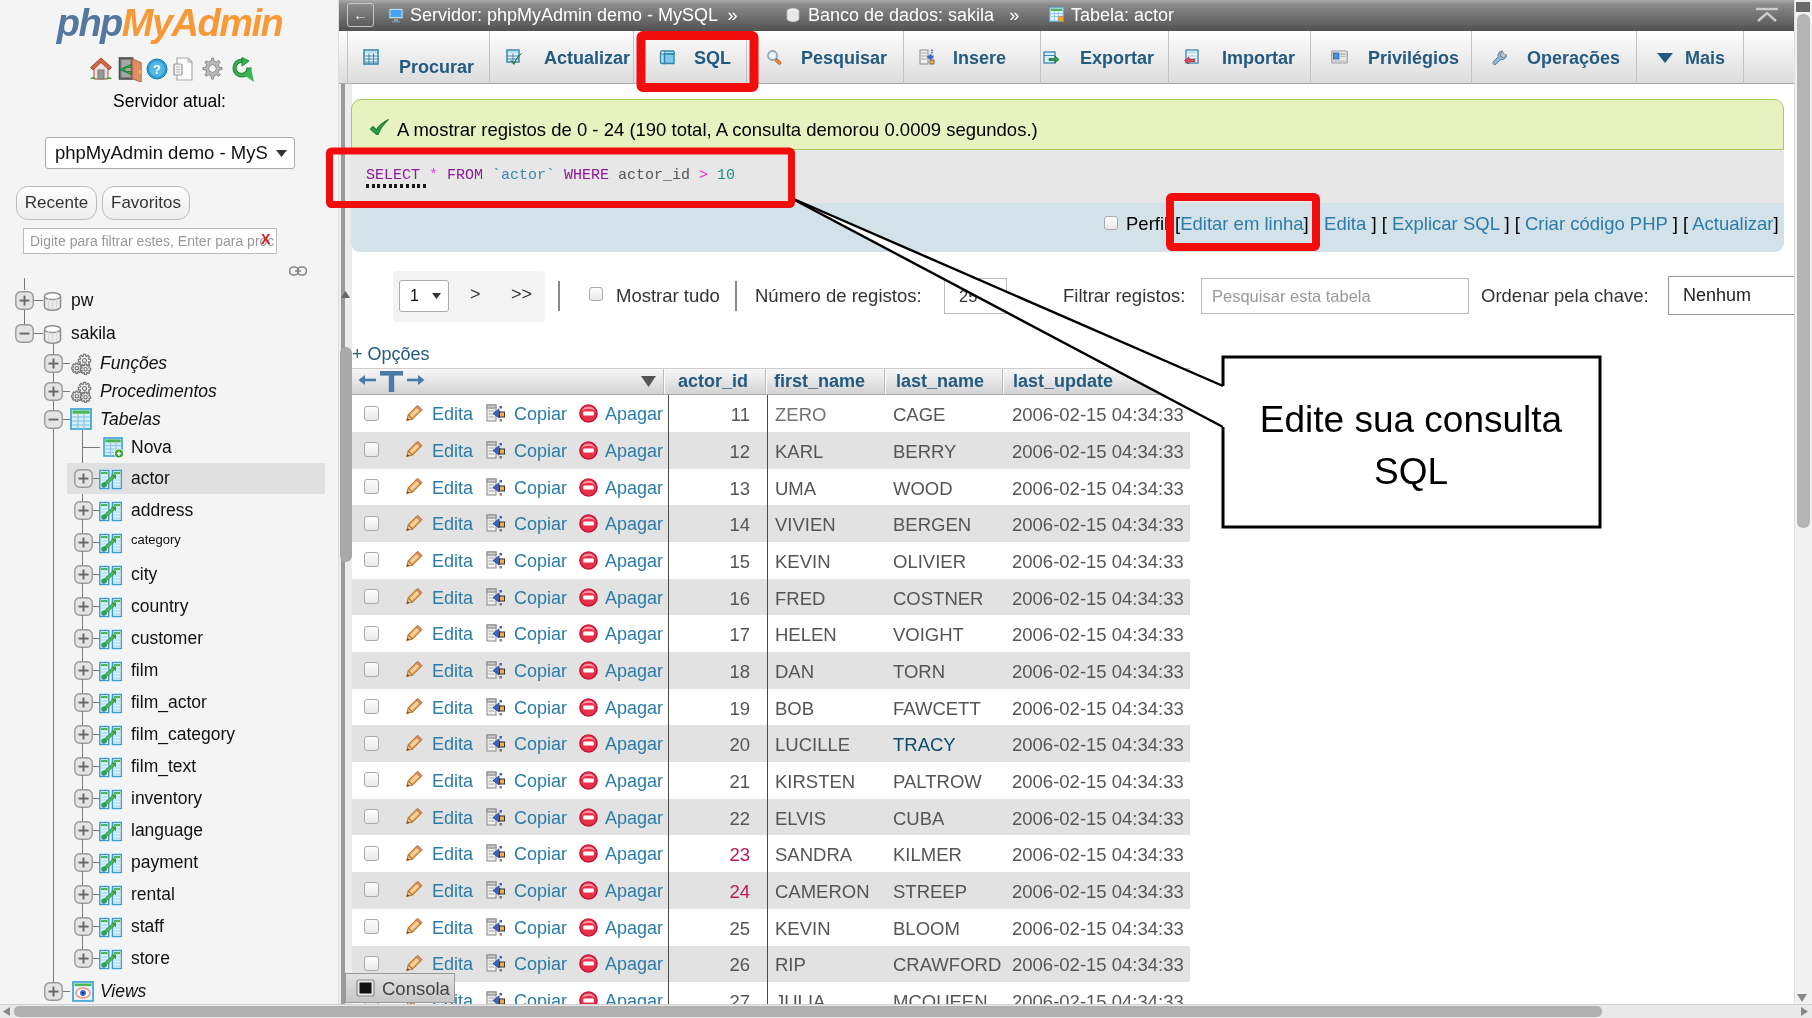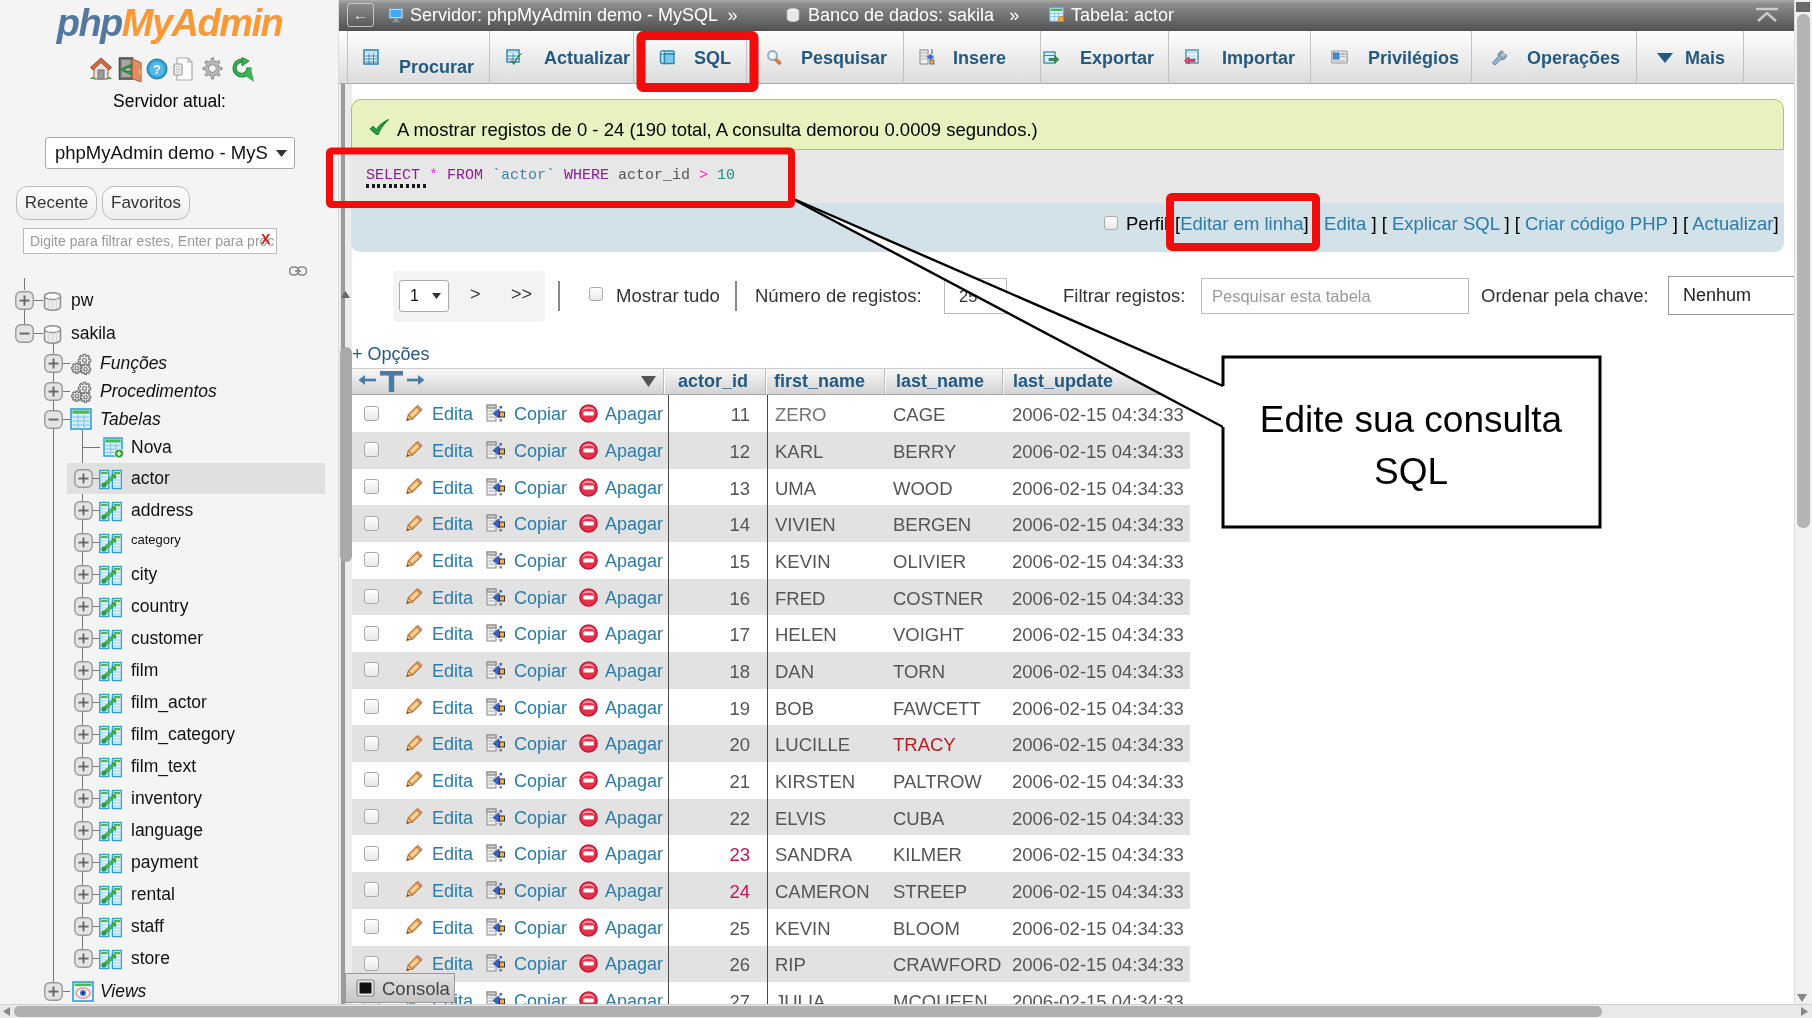--- a/index.html
+++ b/index.html
@@ -1181,21 +1181,21 @@
 <div class="ab lnk" style="left:514px;top:734.3px;font-size:18px;">Copiar</div>
 <svg style="position:absolute;left:579px;top:734.2650000000001px;" width="19" height="19" viewBox="0 0 19 19">
     <circle cx="9.5" cy="9.5" r="8.6" fill="#e8304a"></circle>
     <circle cx="9.5" cy="9.5" r="8.6" fill="none" stroke="#c01030" stroke-width="1.4"></circle>
     <path d="M2.5 7 A 7.8 7.8 0 0 1 16.5 7 A 12 12 0 0 0 2.5 7" fill="#ff97a8"></path>
     <rect x="4.2" y="7.6" width="10.6" height="3.8" rx="1" fill="#fff"></rect>
   </svg>
 <div class="ab lnk" style="left:605px;top:734.3px;font-size:18px;">Apagar</div>
 <div class="ab" style="left:680px;top:734.3px;width:70px;text-align:right;font-size:18.5px;color:#555;">20</div>
 <div class="ab" style="left:775px;top:734.3px;font-size:18.5px;color:#555;">LUCILLE</div>
-<div class="ab" style="left:893px;top:734.3px;font-size:18.5px;color:#b91c1c;">TRACY</div>
+<div class="ab" style="left:893px;top:734.3px;font-size:18.5px;color:#0c4a6e;">TRACY</div>
 <div class="ab" style="left:1012px;top:734.3px;font-size:18.5px;color:#555;">2006-02-15 04:34:33</div>
 <div class="ab" style="left:352px;top:762.1px;width:838px;height:36.67px;background:#ffffff;"></div>
 <div class="cb" style="left:364px;top:772.4px;"></div>
 <svg style="position:absolute;left:403px;top:770.4350000000001px;" width="20" height="20" viewBox="0 0 20 20">
     <g transform="rotate(45 10 10)">
       <rect x="7.2" y="1" width="6" height="13" rx="1" fill="#f6b26b" stroke="#b4762a" stroke-width="1"></rect>
       <rect x="9.2" y="1" width="2" height="13" fill="#fcd9a8"></rect>
       <path d="M7.2 14 L10.2 19 L13.2 14 Z" fill="#e8c39e" stroke="#b4762a" stroke-width="1"></path>
       <path d="M9.3 16.6 L10.2 19 L11.1 16.6 Z" fill="#333"></path>
       <rect x="7.2" y="0.5" width="6" height="2.2" fill="#d88" stroke="#b4762a" stroke-width="0.8"></rect>

